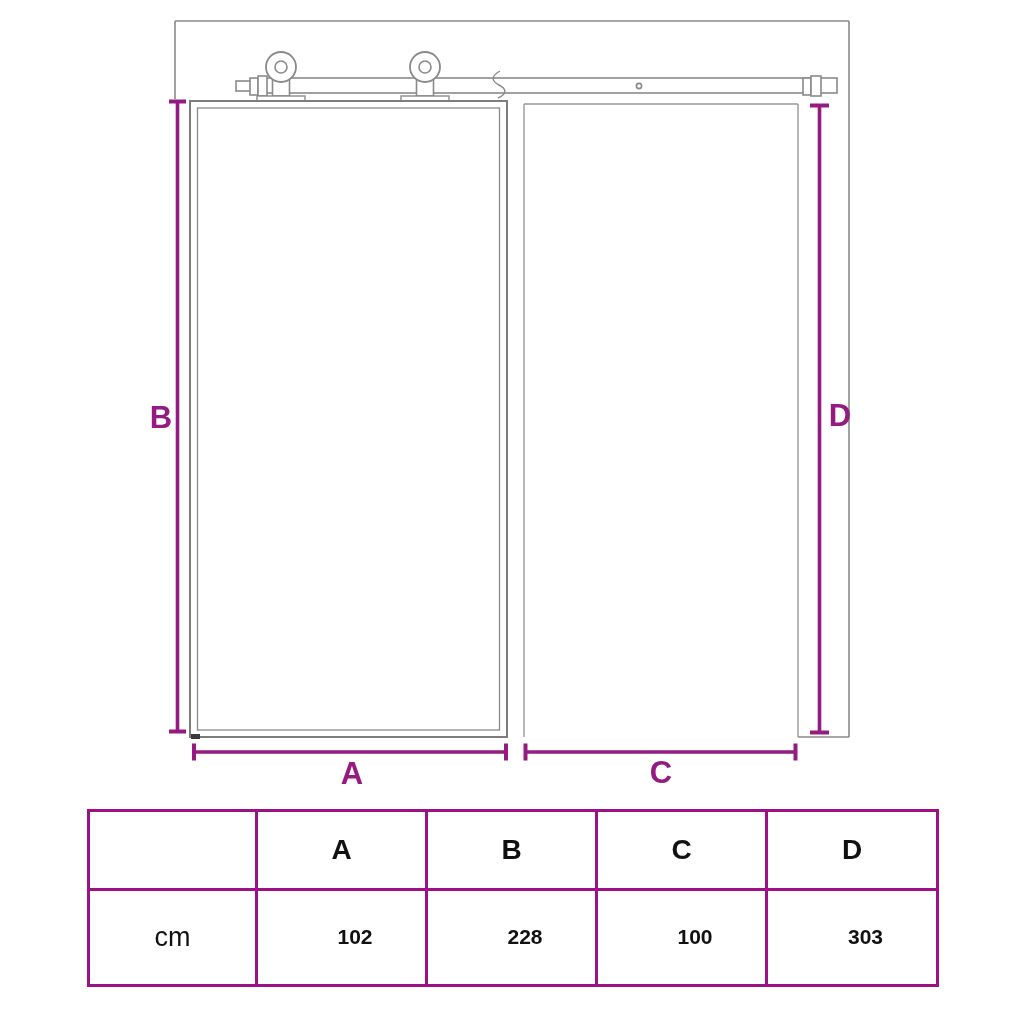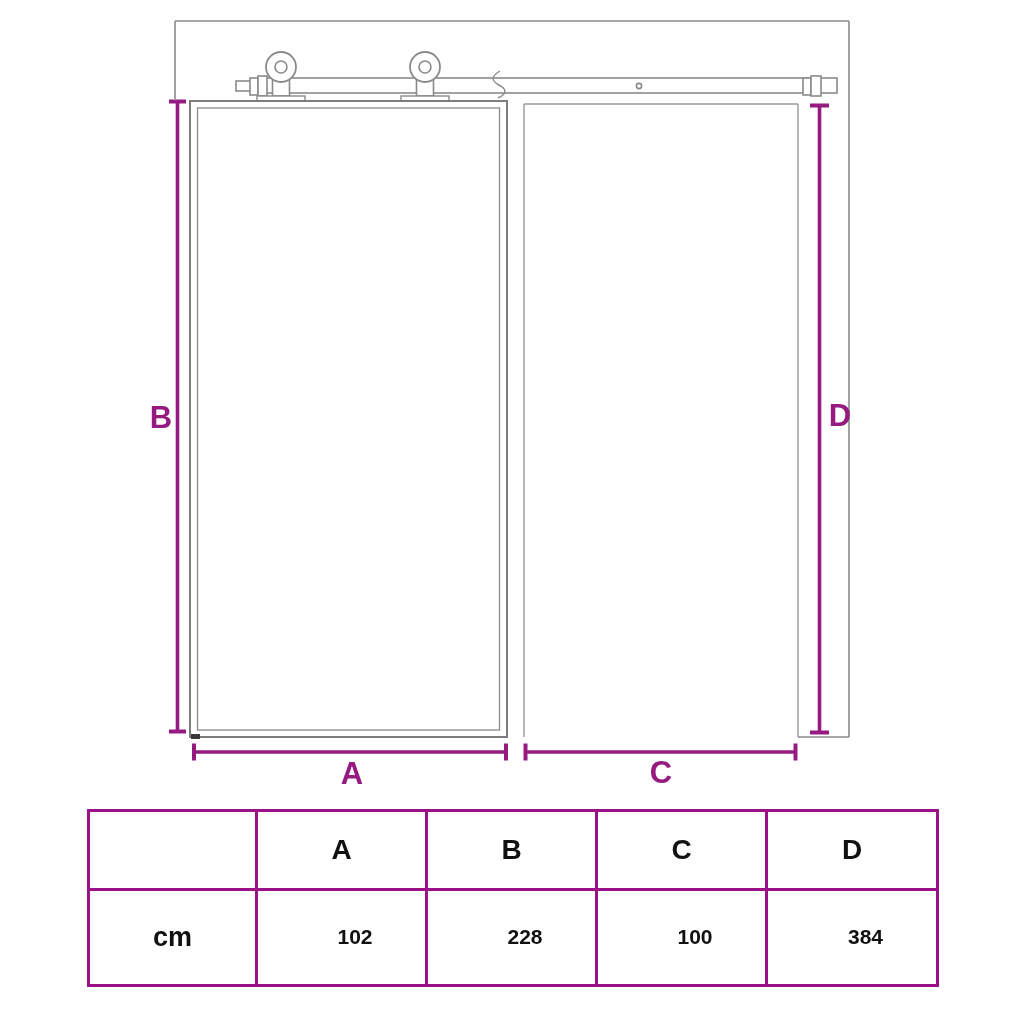--- a/index.html
+++ b/index.html
@@ -14,21 +14,21 @@
   }
   #size-table{
     position:absolute;left:87px;top:809px;width:849px;height:178px;
     border-collapse:collapse;table-layout:fixed;background:#ffffff;
   }
   #size-table td{
     border:3px solid #9B1187;text-align:center;vertical-align:middle;
     color:#111111;padding:0;
   }
   #size-table .hdr{font-weight:bold;font-size:28px;}
-  #size-table .rowlab{font-weight:bold;font-size:27px;}
+  #size-table .rowlab{font-weight:normal;font-size:27px;}
   #size-table .val{font-weight:bold;font-size:21px;padding-left:27px;}
   tr.r-hdr{height:55px;}
   tr.r-cm{height:67px;}
   tr.r-inch{height:56px;}
   col.c-lab{width:168px;}
   col.c-a{width:170px;}
   col.c-b{width:170px;}
   col.c-c{width:170px;}
   col.c-d{width:171px;}
 </style>
@@ -126,18 +126,18 @@
         <td class="hdr">A</td>
         <td class="hdr">B</td>
         <td class="hdr">C</td>
         <td class="hdr">D</td>
       </tr>
       <tr class="r-cm">
         <td class="rowlab">cm</td>
         <td class="val">102</td>
         <td class="val">228</td>
         <td class="val">100</td>
-        <td class="val">384</td>
+        <td class="val">303</td>
       </tr>
     </tbody>
   </table>
 
 </div>
 
 </body></html>

